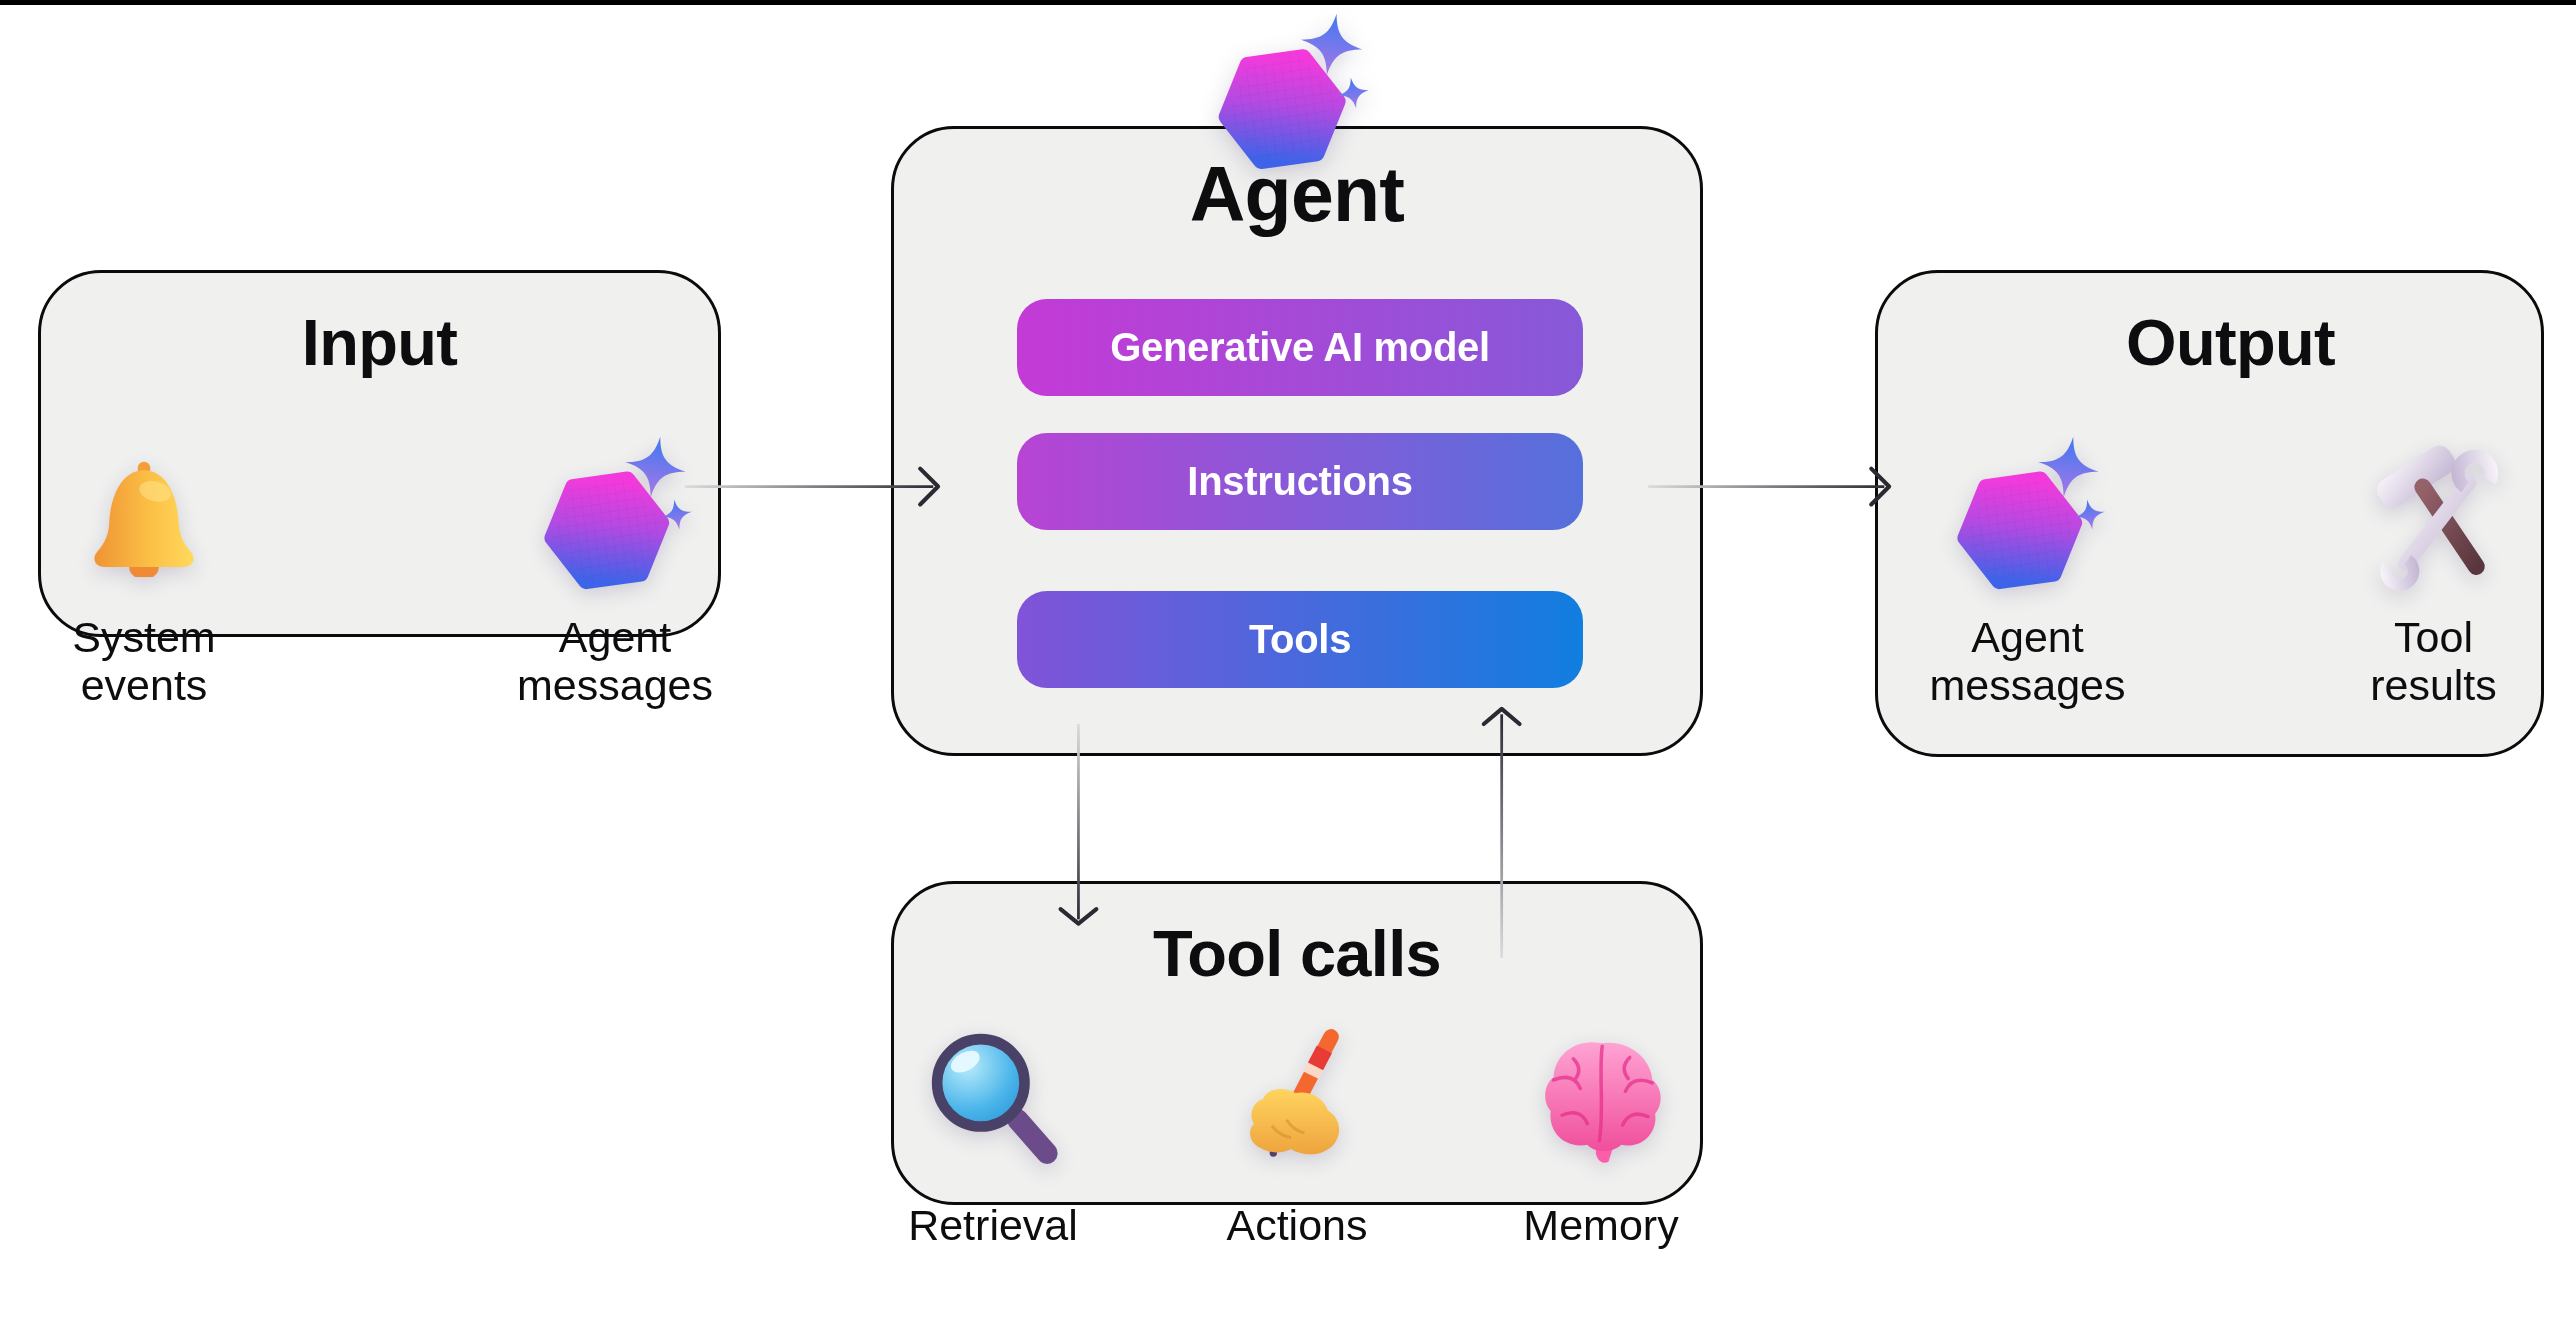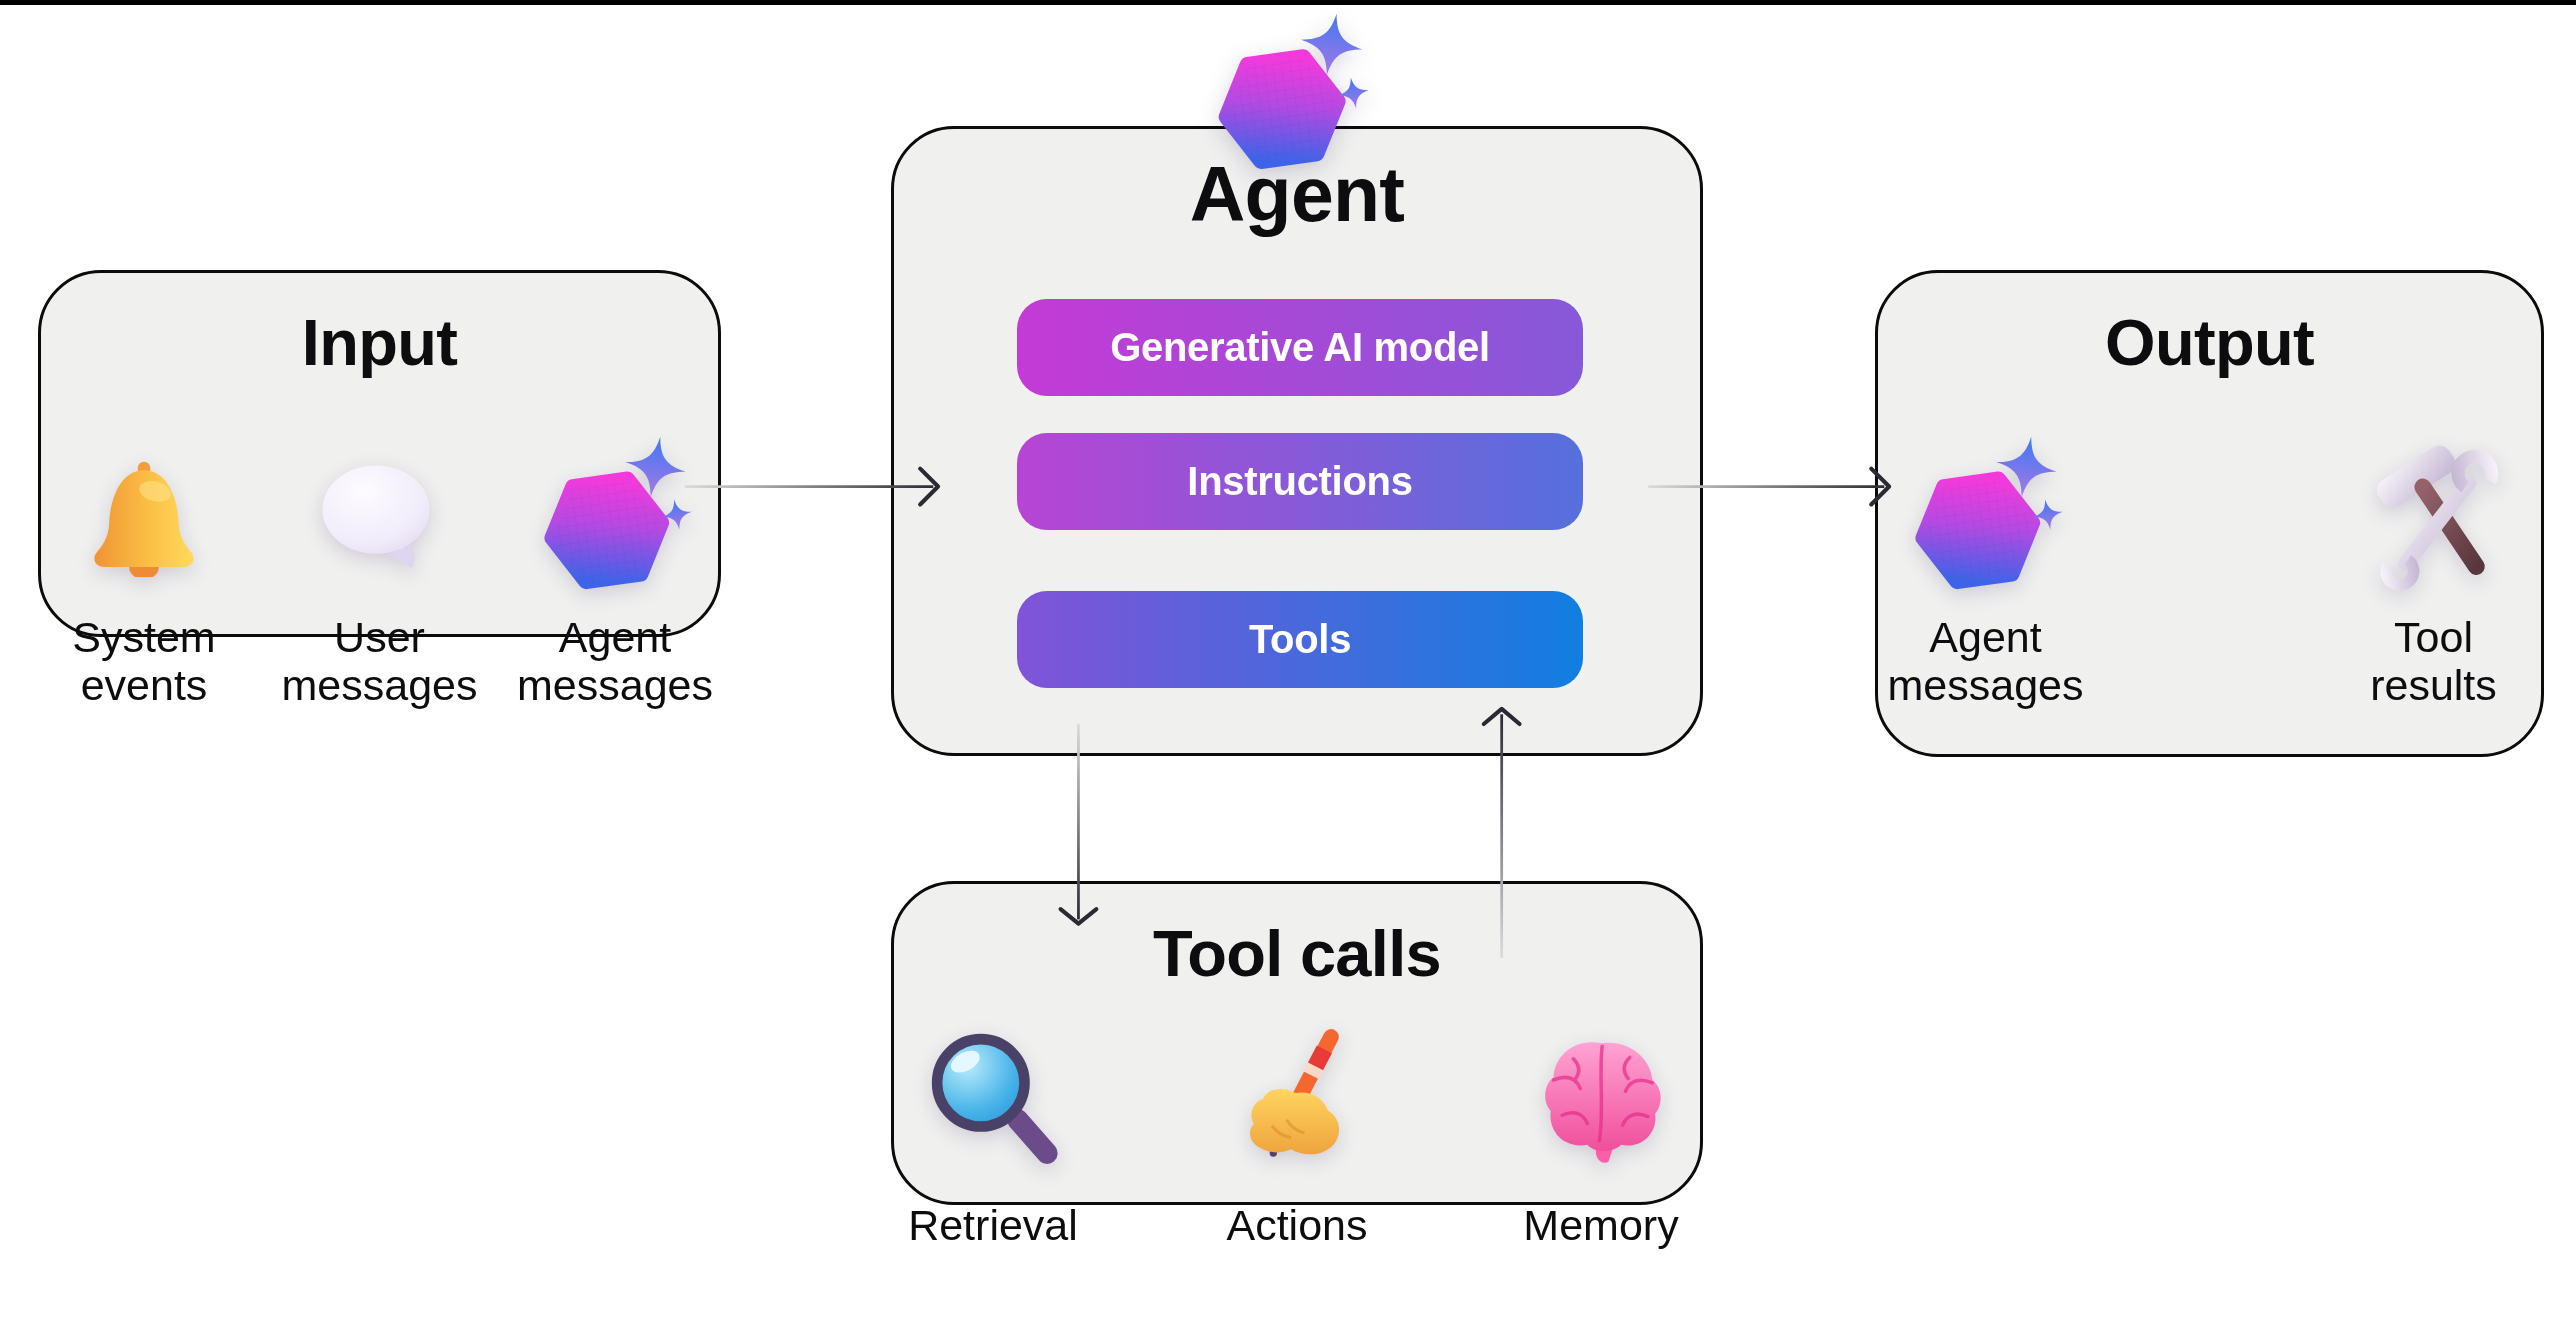--- a/index.html
+++ b/index.html
@@ -7,21 +7,21 @@
     --ink:#0d0d0f; --arrow-dark:#2a2a32; --arrow-light:#dcdce0; --pill-ink:#ffffff;
   }
   html,body{margin:0;padding:0;background:var(--bg);}
   .stage{position:relative;width:2576px;height:1333px;background:var(--bg);overflow:hidden;
          font-family:"Liberation Sans","DejaVu Sans",sans-serif;color:var(--ink);}
   .topbar{position:absolute;left:0;top:0;width:2576px;height:4.8px;background:var(--edge);}
   .box{position:absolute;box-sizing:border-box;background:var(--box-fill);
        border:3.4px solid var(--box-border);border-radius:63px;text-align:center;}
   #inputBox{left:38px;top:270px;width:683px;height:367px;}
   #agentBox{left:891px;top:126px;width:812px;height:630px;}
-  #outputBox{left:1875px;top:270px;width:669px;height:487px;}
+  #outputBox{left:1875px;top:270px;width:669px;height:487px;padding-left:42px;}
   #toolBox{left:891px;top:881px;width:812px;height:324px;}
   .box-title{margin:0;padding-top:34px;font-size:65px;font-weight:700;line-height:1.1;letter-spacing:-0.7px;}
   #agentBox .box-title{padding-top:23.4px;font-size:77px;}
   .items{display:flex;justify-content:space-between;margin-top:50px;}
   .item{width:206px;display:flex;flex-direction:column;align-items:center;}
   #outputBox .items{gap:25px;}
   #outputBox .item{width:215px;}
   #toolBox .items{margin-top:25px;}
   #toolBox .item{width:198px;}
   .icon-wrap{height:172px;display:flex;align-items:center;justify-content:center;}
@@ -159,28 +159,20 @@
       <div class="item">
         <div class="icon-wrap">
           <svg width="124" height="124" viewBox="0 0 200 200">
               <use href="#sym-bell"></use>
             </svg>
         </div>
         <div class="item-label">System events</div>
       </div>
       <div class="item">
         <div class="icon-wrap">
-          <svg width="134" height="134" viewBox="0 0 200 200">
-              <use href="#sym-bubble"></use>
-            </svg>
-        </div>
-        <div class="item-label">User messages</div>
-      </div>
-      <div class="item">
-        <div class="icon-wrap">
           <svg width="164" height="164" viewBox="0 0 300 300">
               <use href="#sym-hex"></use>
             </svg>
         </div>
         <div class="item-label">Agent messages</div>
       </div>
     </div>
   </section>
 
   <section class="box" id="agentBox">

